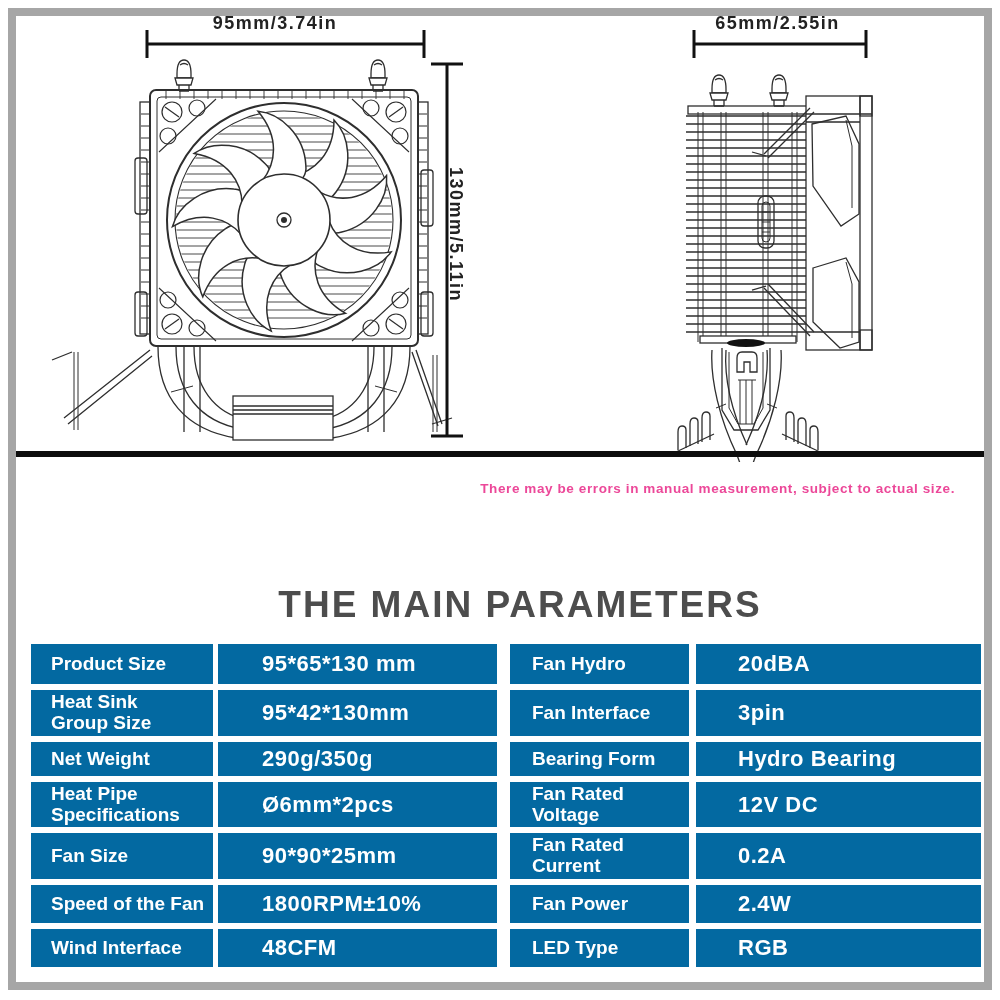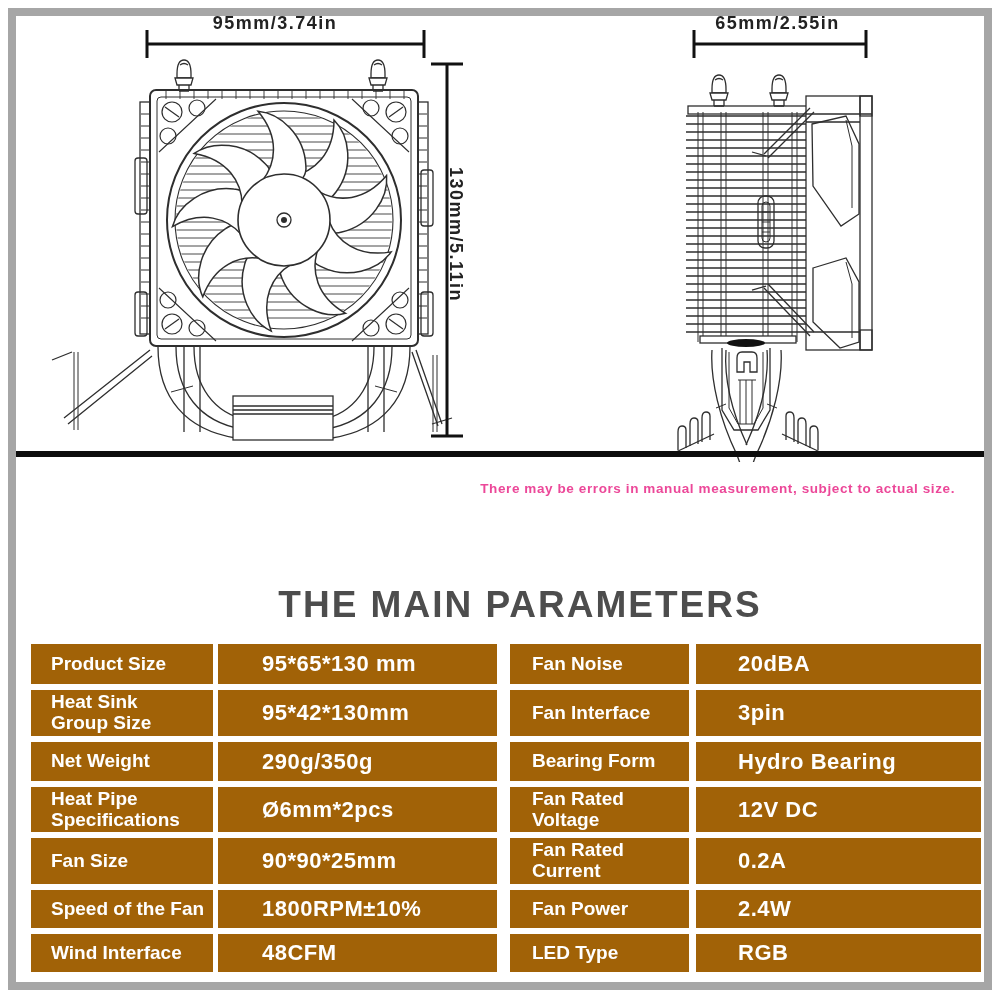--- a/index.html
+++ b/index.html
@@ -26,29 +26,29 @@
   }
   .main-title{
     position:absolute;left:0;width:100%;top:584px;text-align:center;
     font-size:37px;font-weight:bold;color:#4d4d4d;letter-spacing:2px;z-index:6;margin-left:20px;
   }
   .spec-col{position:absolute;top:644px;z-index:6;}
   .spec-col.left{left:31px;width:466px;}
   .spec-col.right{left:510px;width:471px;}
   .spec-row{display:flex;margin-bottom:6px;}
   .cell{
-    background:#a16207;color:#fff;font-weight:bold;display:flex;align-items:center;
+    background:#0369a1;color:#fff;font-weight:bold;display:flex;align-items:center;
   }
   .cell.label{font-size:19px;line-height:1.08;white-space:pre-line;}
   .left .cell.label{width:182px;padding-left:20px;box-sizing:border-box;margin-right:5px;}
   .right .cell.label{width:179px;padding-left:22px;box-sizing:border-box;margin-right:7px;}
   .cell.value{font-size:22px;letter-spacing:0.5px;}
   .left .cell.value{width:279px;padding-left:44px;box-sizing:border-box;}
   .right .cell.value{width:285px;padding-left:42px;box-sizing:border-box;}
-  .h40{height:40px}.h43{height:46px}.h39{height:39px}.h45{height:45px}.h38{height:38px}
+  .h40{height:40px}.h43{height:46px}.h39{height:34px}.h45{height:45px}.h38{height:38px}
 </style>
 </head>
 <body>
 
 <div class="frame"></div>
 
 <svg class="linework" width="1000" height="462" viewBox="0 0 1000 462" fill="none" stroke="#2e2e2e" stroke-width="1.3">
   <defs>
     <g id="pin">
       <path d="M -7,16 Q -7,2 0,2 Q 7,2 7,16 L 7,20 L -7,20 Z" fill="#fff"></path>
@@ -249,21 +249,21 @@
     <div class="cell value h38">1800RPM±10%</div>
   </div>
   <div class="spec-row">
     <div class="cell label h38">Wind Interface</div>
     <div class="cell value h38">48CFM</div>
   </div>
 </div>
 
 <div class="spec-col right">
   <div class="spec-row">
-    <div class="cell label h40">Fan Noise</div>
+    <div class="cell label h40">Fan Hydro</div>
     <div class="cell value h40">20dBA</div>
   </div>
   <div class="spec-row">
     <div class="cell label h43">Fan Interface</div>
     <div class="cell value h43">3pin</div>
   </div>
   <div class="spec-row">
     <div class="cell label h39">Bearing Form</div>
     <div class="cell value h39">Hydro Bearing</div>
   </div>

